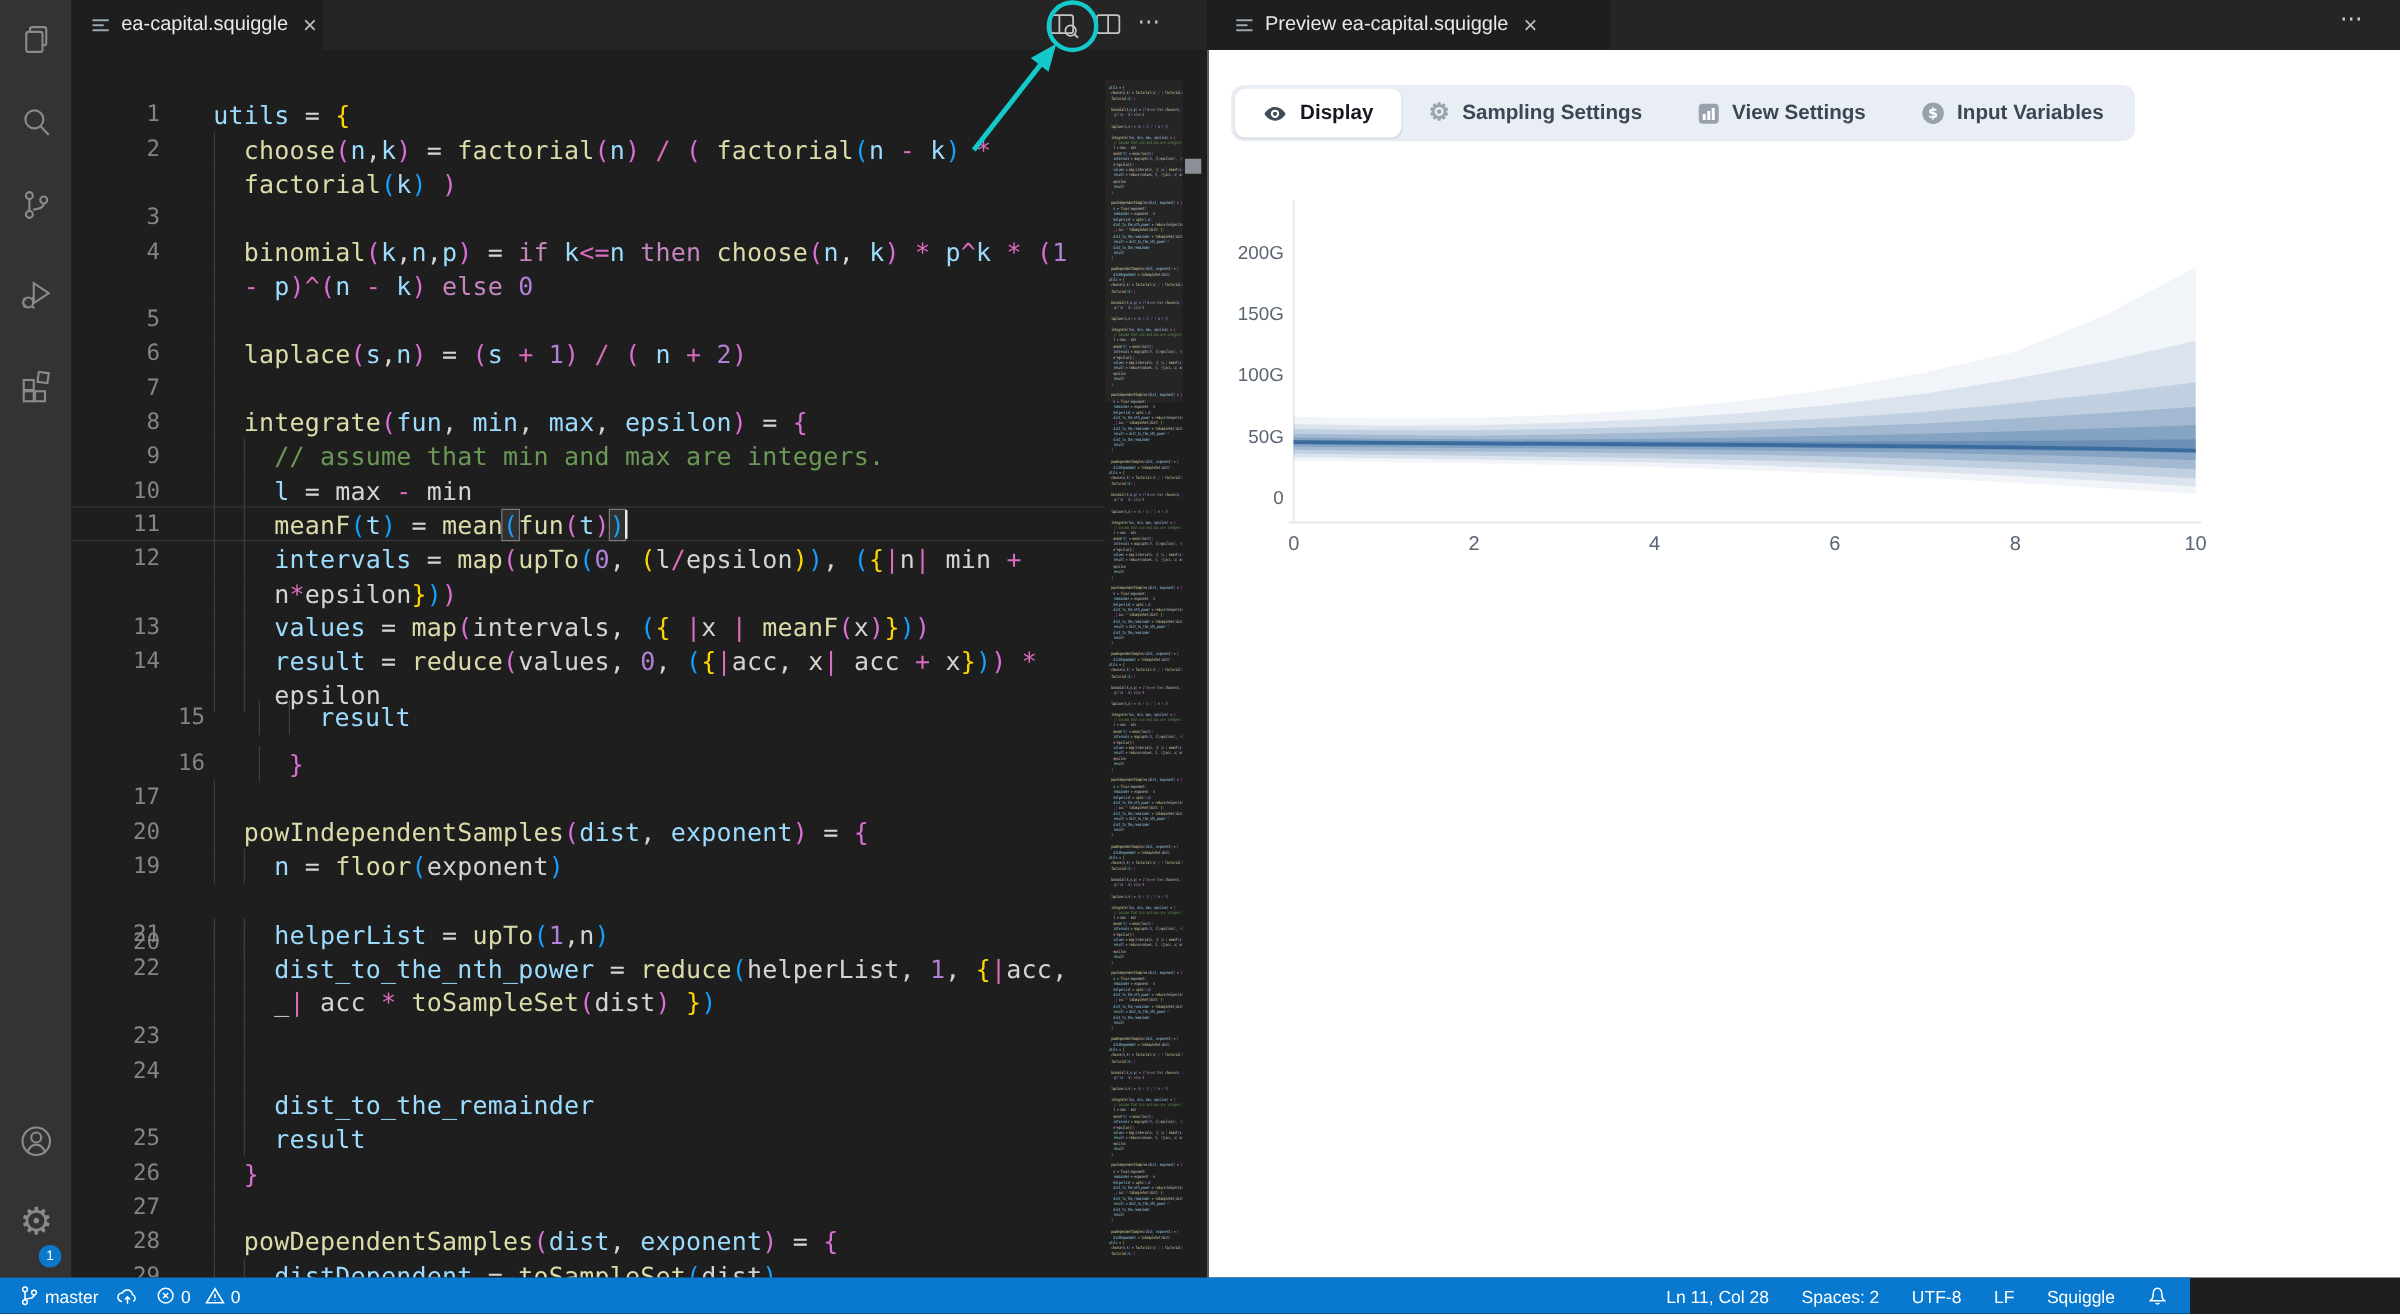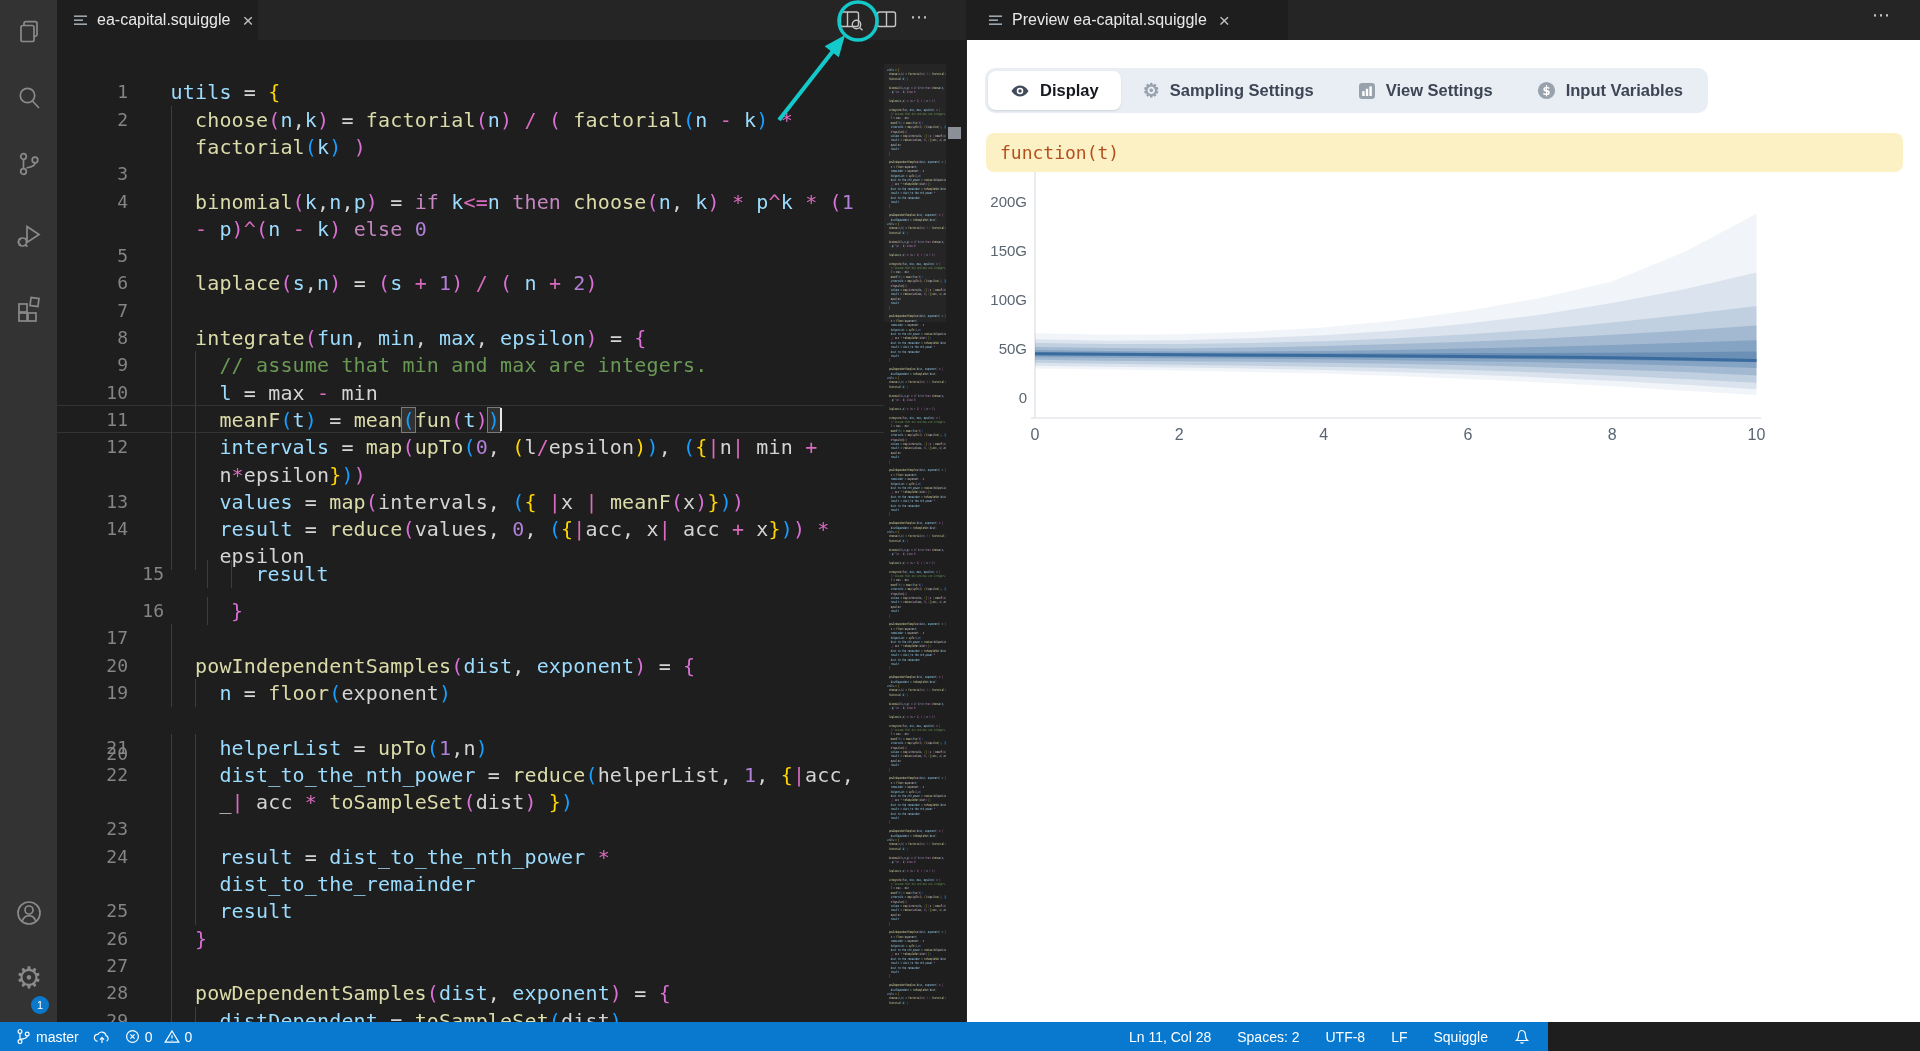--- a/index.html
+++ b/index.html
@@ -66,21 +66,21 @@
 
   #fn-header { position:absolute; left:19px; top:93px; width:917px; height:39px; background:#fbf1c5;
     border-radius:8px; display:flex; align-items:center; padding-left:14px;
     font-family:"DejaVu Sans Mono", monospace; font-size:18px; color:#b3501e; }
 
   #chart-svg { position:absolute; left:0; top:0; pointer-events:none; }
   .ytick { font-family:"Liberation Sans",sans-serif; font-size:15px; fill:#5a6572; }
   .xtick { font-family:"Liberation Sans",sans-serif; font-size:16px; fill:#5a6572; }
 
   
-  #statusbar { left:0; top:1022px; width:1548px; height:29px; background:#0879cf; color:#ffffff;
+  #statusbar { left:0; top:1022px; width:1752px; height:29px; background:#0879cf; color:#ffffff;
     display:flex; align-items:center; font-size:14px; z-index:8;}
   .sb-left { display:flex; align-items:center; gap:14px; padding-left:16px; flex:1; }
   .sb-right { display:flex; align-items:center; gap:26px; padding-right:18px; }
   .sb-item { display:flex; align-items:center; gap:5px; cursor:pointer; }
   .sb-item svg { stroke:#ffffff; fill:none; stroke-width:1.2; display:block;}
 
   
   #annotation { left:0; top:0; width:1920px; height:1051px; pointer-events:none; z-index:20; }
 </style>
 </head>
@@ -329,21 +329,20 @@
         </div>
         <div class="crow" style="top: 751.45px;">
           <div class="guide" style="left: 114px;"></div>
           <div class="guide" style="left: 138.4px;"></div>
           <span class="lnum">23</span>
         </div>
         <div class="crow" style="top: 778.75px;">
           <div class="guide" style="left: 114px;"></div>
           <div class="guide" style="left: 138.4px;"></div>
           <span class="lnum">24</span>
-          <span class="ctext" style="left: 162.4px;"><span class="tk-id">result</span><span class="tk-pl"> = </span><span class="tk-id">dist_to_the_nth_power</span><span class="tk-pl"> </span><span class="tk-op">*</span></span>
         </div>
         <div class="crow" style="top: 806.05px;">
           <div class="guide" style="left: 114px;"></div>
           <div class="guide" style="left: 138.4px;"></div>
           <span class="ctext" style="left: 162.4px;"><span class="tk-id">dist_to_the_remainder</span></span>
         </div>
         <div class="crow" style="top: 833.35px;">
           <div class="guide" style="left: 114px;"></div>
           <div class="guide" style="left: 138.4px;"></div>
           <span class="lnum">25</span>
@@ -632,21 +631,20 @@
         <div class="seg">
           <span class="sicon">
             <svg width="19" height="19" viewBox="0 0 19 19">
               <circle cx="9.5" cy="9.5" r="8.6" fill="#98a2ad"></circle>
               <text x="9.5" y="13.6" text-anchor="middle" font-size="11.5" font-weight="bold" fill="#fff" font-family="DejaVu Sans">$</text>
             </svg>
           </span>
           <span>Input Variables</span>
         </div>
       </div>
-    <div id="fn-header">function(t)</div>
   </div>
 
   <div id="statusbar" class="abs">
     <div class="sb-left">
       <span class="sb-item">
         <svg width="15" height="17" viewBox="0 0 15 17">
             <circle cx="4" cy="3.4" r="1.9"></circle>
             <circle cx="4" cy="13.6" r="1.9"></circle>
             <circle cx="11.2" cy="6" r="1.9"></circle>
             <path d="M4 5.3v6.4 M11.2 7.9c0 2.6-3.5 3-7.2 3.4"></path>

